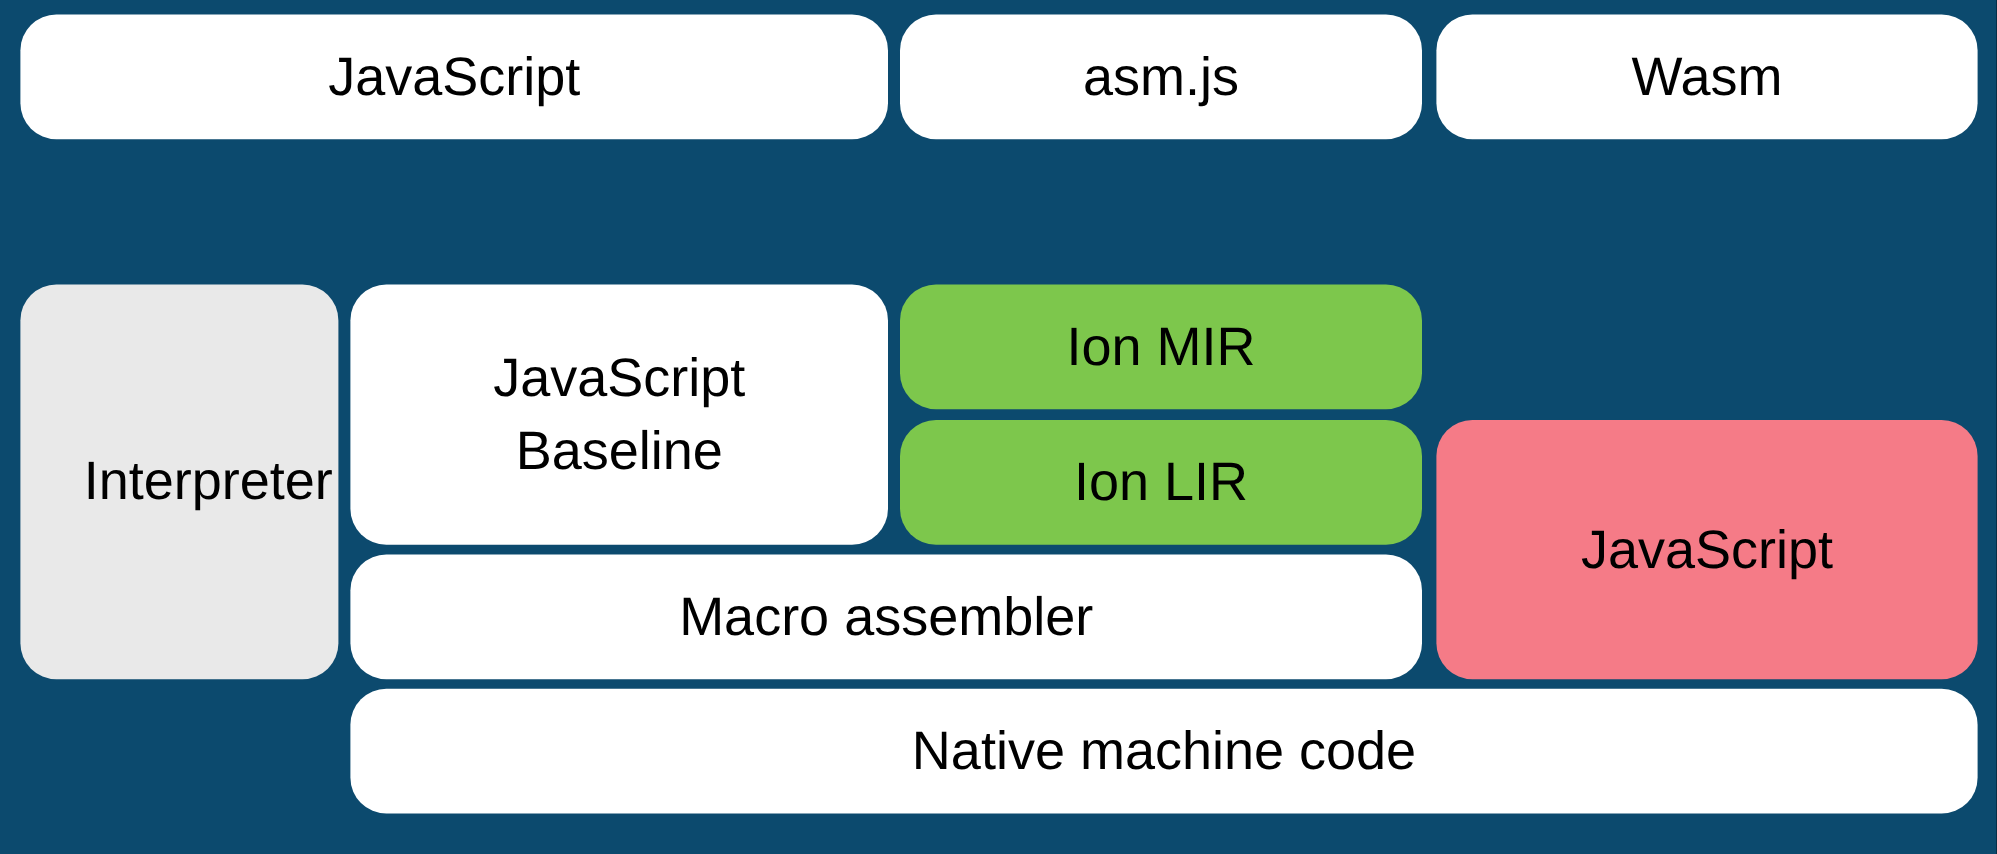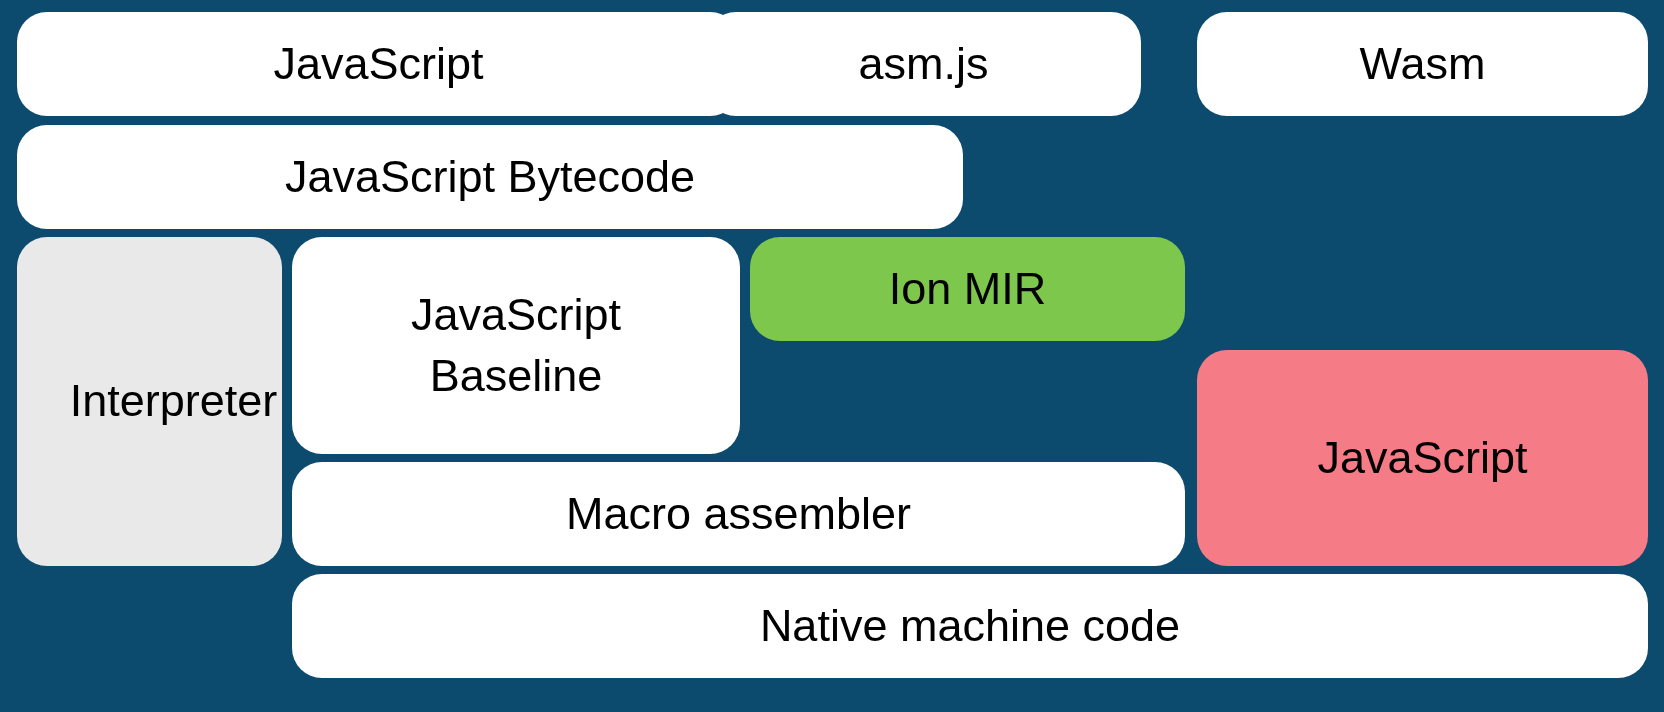--- a/index.html
+++ b/index.html
@@ -28,21 +28,21 @@
     justify-content: center;
     text-align: center;
     white-space: pre-line;
   }
   .box.gray  { background: #e9e9e9; }
   .box.green { background: #7dc74c; }
   .box.pink  { background: #f57b87; }
 
   
   #b-javascript   { left: 17px;   top: 12px;  width: 723px; height: 104px; }
-  #b-asmjs        { left: 706px;  top: 12px;  width: 435px; height: 104px; }
+  #b-asmjs        { left: 750px;  top: 12px;  width: 435px; height: 104px; }
   #b-wasm         { left: 1197px; top: 12px;  width: 451px; height: 104px; }
   
   #b-js-bytecode  { left: 17px;   top: 125px; width: 946px; height: 104px; }
   #b-baldrmonkey  { left: 975px;  top: 125px; width: 447px; height: 104px; }
   
   #b-interpreter  { left: 17px;   top: 237px; width: 265px; height: 329px; padding-left: 48px; }
   
   #b-js-baseline  { left: 292px;  top: 237px; width: 448px; height: 217px; }
   #b-ion-mir      { left: 750px;  top: 237px; width: 435px; height: 104px; text-align: center; }
   #b-ion-lir      { left: 750px;  top: 350px; width: 435px; height: 104px; }
@@ -62,38 +62,38 @@
   </div>
 
   <div class="box" id="b-asmjs">
     <span>asm.js</span>
   </div>
 
   <div class="box" id="b-wasm">
     <span>Wasm</span>
   </div>
 
-  <div class="box" id="b-js-bytecode">
-    <span>JavaScript Bytecode</span>
-  </div>
 
 
   <div class="box gray" id="b-interpreter">
     <span>Interpreter</span>
   </div>
 
   <div class="box" id="b-js-baseline">
     <span>JavaScript
 Baseline</span>
   </div>
 
   <div class="box green" id="b-ion-mir">
     <span>Ion MIR</span>
   </div>
 
+  <div class="box green" id="b-ion-lir">
+    <span>Ion LIR</span>
+  </div>
 
   <div class="box pink" id="b-cranelift">
     <span>JavaScript</span>
   </div>
 
   <div class="box" id="b-macro-asm">
     <span>Macro assembler</span>
   </div>
 
   <div class="box" id="b-native-code">

